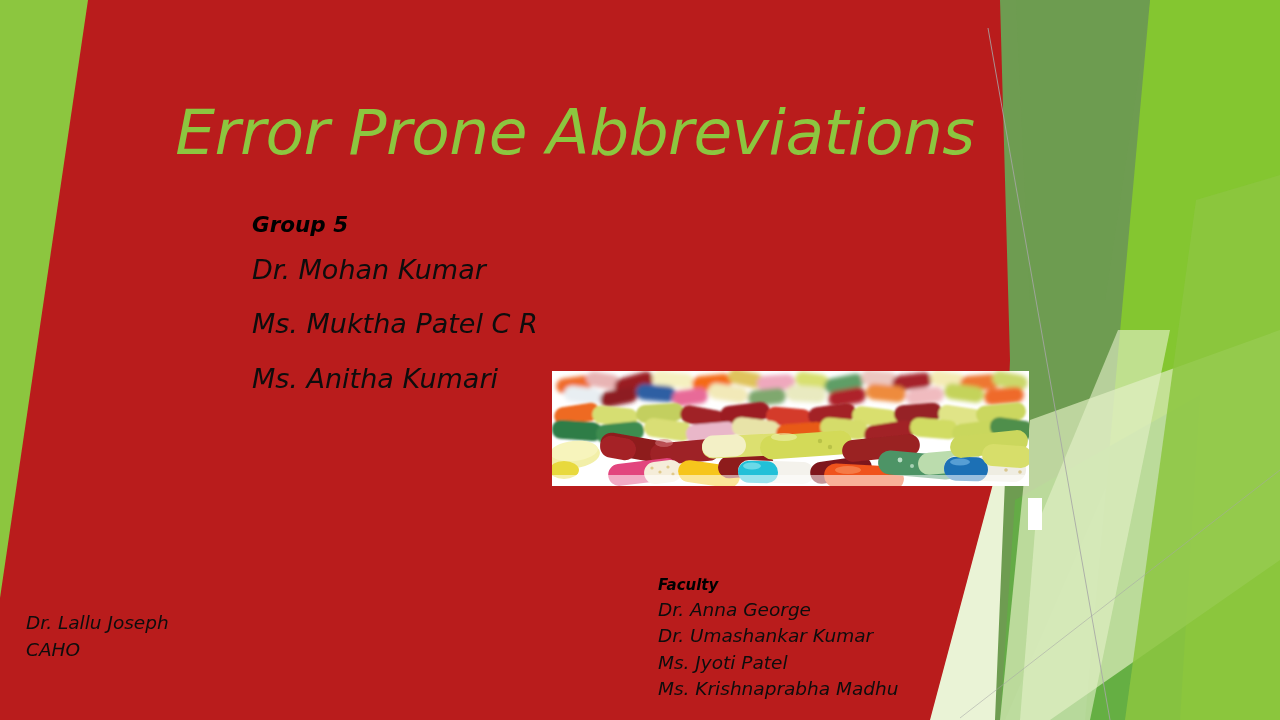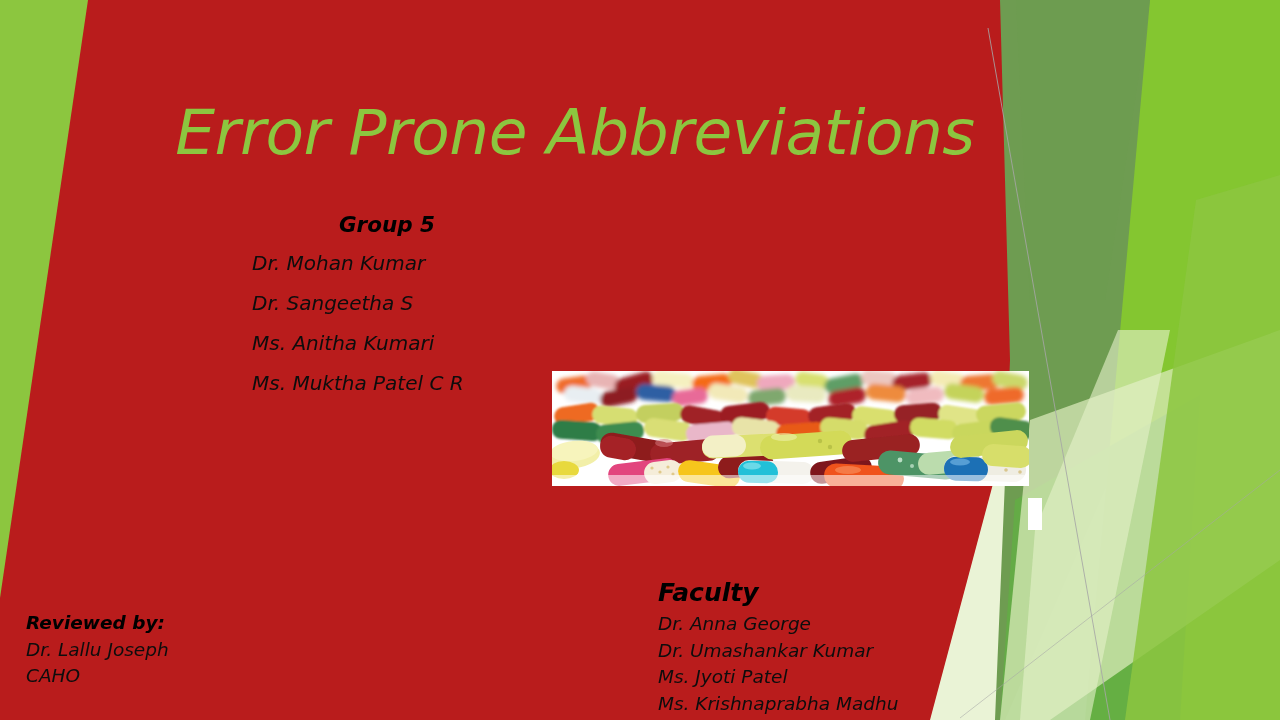--- a/index.html
+++ b/index.html
@@ -51,28 +51,28 @@
     left: 252px;
     top: 214px;
     width: 300px;
     font-size: 21.5px;
     color: #0d0d0d;
     line-height: 1.0;
   }
   #group-heading {
     font-weight: bold;
     font-size: 21.5px;
-    text-align: center;
+    text-align: left;
     width: 270px;
     margin: 0 0 12px 0;
     color: #000000;
   }
   .member-row {
-    margin: 0 0 9px 0;
-    font-size: 20px;
+    margin: 13px 0 9px 0;
+    font-size: 27px;
     white-space: nowrap;
     line-height: 1.55;
   }
 
   
   #pills-photo {
     position: absolute;
     left: 552px;
     top: 371px;
     width: 477px;
@@ -87,21 +87,21 @@
     position: absolute;
     left: 658px;
     top: 575px;
     font-size: 18.5px;
     color: #0d0d0d;
     line-height: 1.44;
   }
   #faculty-heading {
     font-weight: bold;
     color: #000000;
-    font-size: 25px;
+    font-size: 15px;
   }
   .faculty-row { white-space: nowrap; }
 
   
   #reviewed-block {
     position: absolute;
     left: 26px;
     top: 610px;
     font-size: 18.5px;
     color: #0d0d0d;
@@ -143,23 +143,22 @@
     <line x1="960" y1="718" x2="1280" y2="470" stroke="#A6A6A6" stroke-width="1" opacity="0.55"></line>
 
     <polygon points="1028,498 1042,498 1042,530 1028,530" fill="#FFFFFF"></polygon>
   </svg>
 
   <div id="title">Error Prone Abbreviations</div>
 
   <div id="group-block">
     <div id="group-heading">Group 5</div>
     <div class="member-row">Dr. Mohan Kumar</div>
-    <div class="member-row">Dr. Sangeetha S</div>
+    <div class="member-row">Ms. Muktha Patel C R</div>
     <div class="member-row">Ms. Anitha Kumari</div>
-    <div class="member-row">Ms. Muktha Patel C R</div>
   </div>
 
   <div id="pills-photo">
     <svg viewBox="0 0 477 115" width="477" height="115">
       <defs>
         <filter id="blurTop" x="-20%" y="-20%" width="140%" height="140%">
           <feGaussianBlur stdDeviation="2.3"></feGaussianBlur>
         </filter>
         <filter id="blurMid" x="-20%" y="-20%" width="140%" height="140%">
           <feGaussianBlur stdDeviation="1.1"></feGaussianBlur>
@@ -291,18 +290,17 @@
 
   <div id="faculty-block">
     <div id="faculty-heading">Faculty</div>
     <div class="faculty-row">Dr. Anna George</div>
     <div class="faculty-row">Dr. Umashankar  Kumar</div>
     <div class="faculty-row">Ms. Jyoti Patel</div>
     <div class="faculty-row">Ms. Krishnaprabha Madhu</div>
   </div>
 
   <div id="reviewed-block">
-    <div id="reviewed-heading">Reviewed by:</div>
     <div class="reviewed-row">Dr. Lallu Joseph</div>
     <div class="reviewed-row">CAHO</div>
   </div>
 
 </div>
 
 </body></html>

